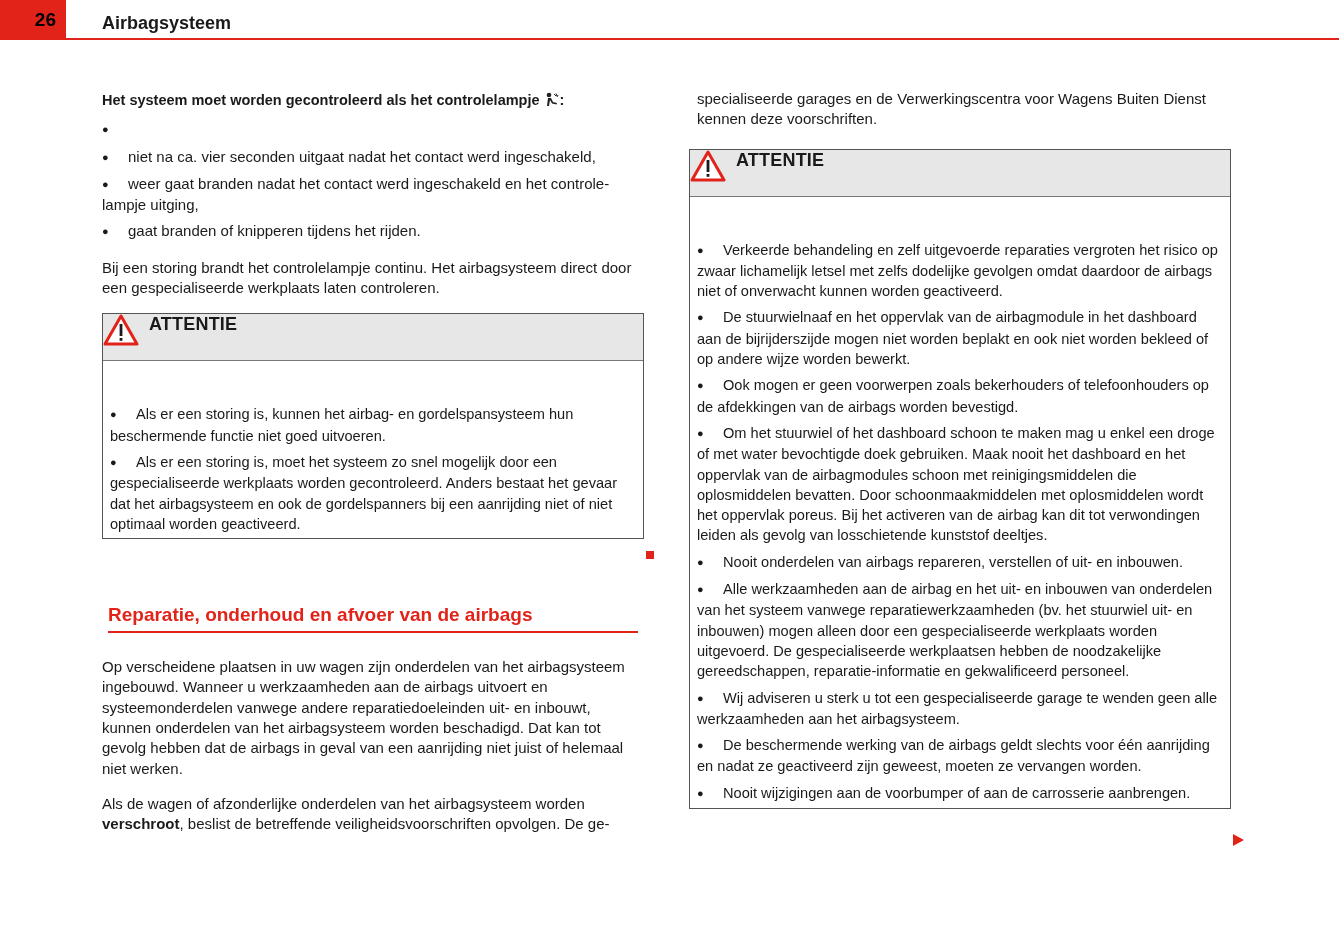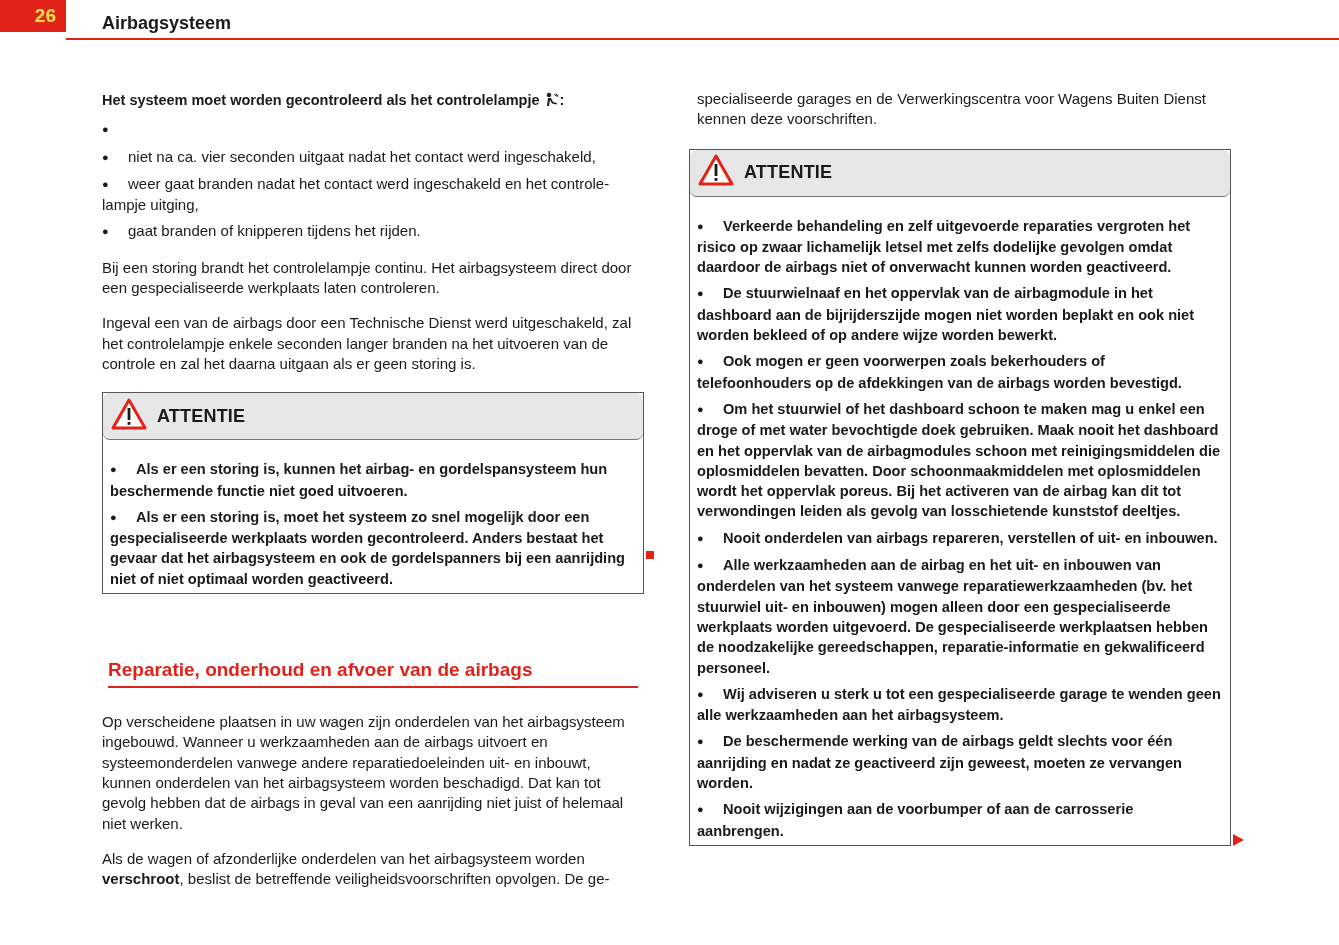--- a/index.html
+++ b/index.html
@@ -3,22 +3,22 @@
 <meta charset="utf-8">
 <style>
   html, body { margin: 0; padding: 0; background: #ffffff; }
   body {
     width: 1339px; height: 945px; position: relative; overflow: hidden;
     font-family: "DejaVu Sans Condensed", "DejaVu Sans", "Liberation Sans", sans-serif;
     color: #1a1a1a;
   }
   .header { position: absolute; left: 0; top: 0; width: 1339px; height: 42px; }
   .page-num {
-    position: absolute; left: 0; top: 0; width: 66px; height: 32px;
-    background: #e2231a; color: #fde047; font-weight: bold; font-size: 19px;
+    position: absolute; left: 0; top: 0; width: 66px; height: 40px;
+    background: #e2231a; color: #000000; font-weight: bold; font-size: 19px;
     font-family: "Liberation Sans", sans-serif;
     display: flex; align-items: center; justify-content: flex-end; padding-right: 10px; box-sizing: border-box;
   }
   .header-title {
     position: absolute; left: 102px; top: 13px; font-size: 18px; font-weight: bold;
     font-family: "Liberation Sans", sans-serif; color: #1a1a1a;
   }
   .header-rule { position: absolute; left: 66px; top: 38px; width: 1273px; height: 2px; background: #e2231a; }
 
   .col { position: absolute; font-family: "Liberation Sans", sans-serif; font-size: 15px; line-height: 20.3px; }
@@ -28,25 +28,25 @@
   p { margin: 0 0 15px 0; }
   .bold-intro { font-weight: bold; margin-bottom: 6px; font-size: 14.5px; }
   ul.bullets { list-style: none; margin: 0 0 15px 0; padding: 0; }
   ul.bullets li { margin-bottom: 6px; }
   .dot { display: inline-block; width: 26px; }
   .dot::before { content: "\25CF"; font-size: 11px; position: relative; top: -1px; }
 
   .warn-box { border: 1.3px solid #555; box-sizing: border-box; }
   .warn-head {
     background: #e7e7e7; height: 46px; border-bottom: 1.3px solid #777;
-    display: flex; align-items: center; padding-left: 8px; border-radius: 7px;
+    display: flex; 
   }
   .warn-head svg { width: 36px; height: 32px; }
   .warn-title { font-weight: bold; font-size: 18px; margin-left: 10px; letter-spacing: 0.2px; }
-  .warn-body { padding: 19px 8px 4px 7px; font-weight: bold; font-size: 14.6px; line-height: 20.3px; }
+  .warn-body { padding: 19px 8px 4px 7px; font-weight: normal; font-size: 14.6px; line-height: 20.3px; margin-top: 24px; }
   .warn-body .w-item { margin-bottom: 6px; }
   .warn-body .w-item:last-child { margin-bottom: 0; }
 
   .section-title {
     color: #e2231a; font-weight: bold; font-size: 19px; margin: 6px;
     padding-bottom: 4px; border-bottom: 2px solid #e2231a; line-height: 24px;
   }
   .end-square { position: absolute; width: 8px; height: 8px; background: #e2231a; }
   .cont-arrow { position: absolute; width: 0; height: 0; border-top: 6px solid transparent; border-bottom: 6px solid transparent; border-left: 11px solid #e2231a; }
 </style>
@@ -70,21 +70,20 @@
       </svg>
     </span><span>:</span>
   </div>
   <ul class="bullets">
     <li><span class="dot"></span></li>
     <li><span class="dot"></span><span>niet na ca. vier seconden uitgaat nadat het contact werd ingeschakeld,</span></li>
     <li><span class="dot"></span><span>weer gaat branden nadat het contact werd ingeschakeld en het controle-lampje uitging,</span></li>
     <li><span class="dot"></span><span>gaat branden of knipperen tijdens het rijden.</span></li>
   </ul>
   <p>Bij een storing brandt het controlelampje continu. Het airbagsysteem direct door een gespecialiseerde werkplaats laten controleren.</p>
-  <p style="margin-bottom:18px;">Ingeval een van de airbags door een Technische Dienst werd uitgeschakeld, zal het controlelampje enkele seconden langer branden na het uitvoeren van de controle en zal het daarna uitgaan als er geen storing is.</p>
 
   <div class="warn-box">
     <div class="warn-head">
       <span>
         <svg viewBox="0 0 36 32">
             <path d="M18 2 L34 30 L2 30 Z" fill="#fff" stroke="#e2231a" stroke-width="3" stroke-linejoin="round"></path>
             <rect x="16.6" y="10" width="2.8" height="12" fill="#1a1a1a"></rect>
             <rect x="16.6" y="24" width="2.8" height="2.8" fill="#1a1a1a"></rect>
           </svg>
       </span>

